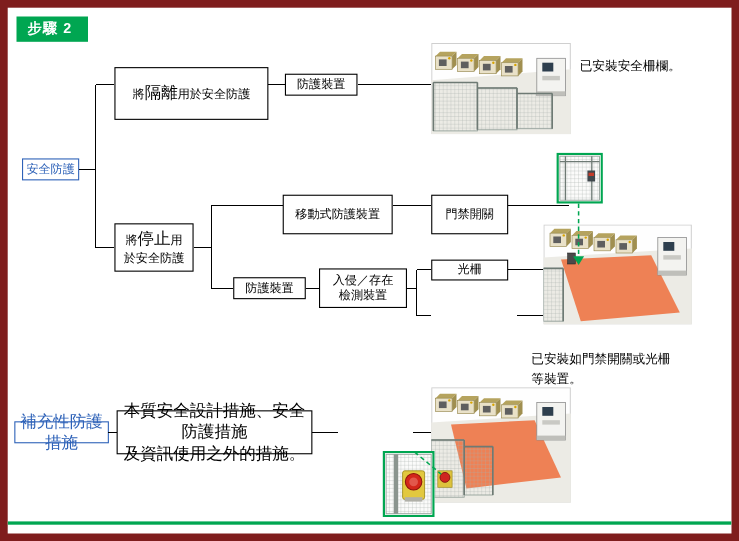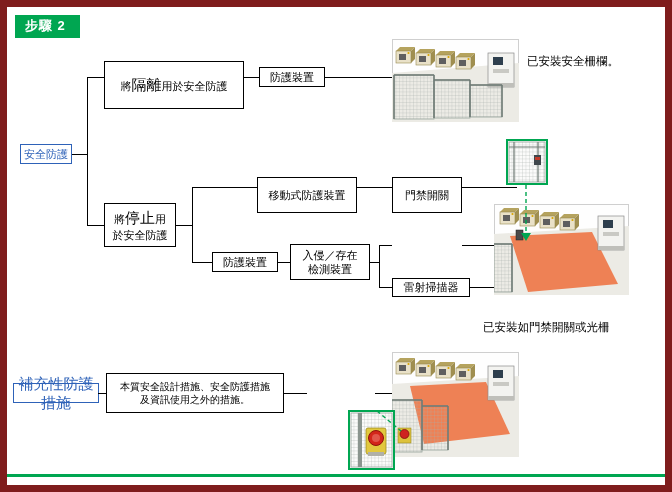--- a/index.html
+++ b/index.html
@@ -89,30 +89,30 @@
     <span>防護裝置</span>
   </div>
 
   <div class="fbox" style="left:283px;top:237px;width:80px;height:36px">
     <div>
       <div>入侵／存在</div>
       <div>檢測裝置</div>
     </div>
   </div>
 
-
-  <div class="fbox" style="left:385px;top:271px;width:78px;height:19px">
-    <span>雷射掃描器</span>
-  </div>
+  <div class="fbox" style="left:385px;top:229px;width:70px;height:19px">
+    <span>光柵</span>
+  </div>
+
 
   <div class="fbox blue" style="left:6px;top:376px;width:86px;height:20px;font-size:15px">
     <span>補充性防護措施</span>
   </div>
 
-  <div class="fbox" style="left:99px;top:366px;width:178px;height:40px;font-size:10px">
+  <div class="fbox" style="left:99px;top:366px;width:178px;height:40px;font-size:15px">
     <div>
       <div>本質安全設計措施、安全防護措施</div>
       <div>及資訊使用之外的措施。</div>
     </div>
   </div>
 
 
   <div class="img-frame" style="left:385px;top:32px">
     <svg width="127" height="83" viewBox="0 0 127 83">
       <rect x="0.5" y="0.5" width="126" height="82" fill="#fefefe" stroke="#cfcfcf"></rect>
@@ -183,20 +183,21 @@
       <rect x="18" y="40" width="16" height="4" fill="#b0b0a8"></rect>
       <circle cx="26" cy="26" r="7.5" fill="#d3261a" stroke="#8e130c" stroke-width="1"></circle>
       <circle cx="26" cy="26" r="4" fill="#e2574b"></circle>
     </svg>
   </div>
 
   <div class="caption" style="left:520px;top:25px">已安裝安全柵欄。</div>
 
   <div class="caption" style="left:476px;top:291px">
     <div>已安裝如門禁開關或光柵</div>
+    <div>等裝置。</div>
   </div>
 
 
   <svg class="overlay" width="672" height="492" viewBox="0 0 672 492">
     <path d="M65,147 H80 M80,70 V218 M80,70 H97 M80,218 H97
              M237,70 H252 M318,70 H385
              M169,218 H185 M185,180 V255 M185,180 H250 M185,255 H205
              M350,180 H385 M455,180 H510
              M271,255 H283
              M363,255 H372 M372,238 V280 M372,238 H385 M372,280 H385

